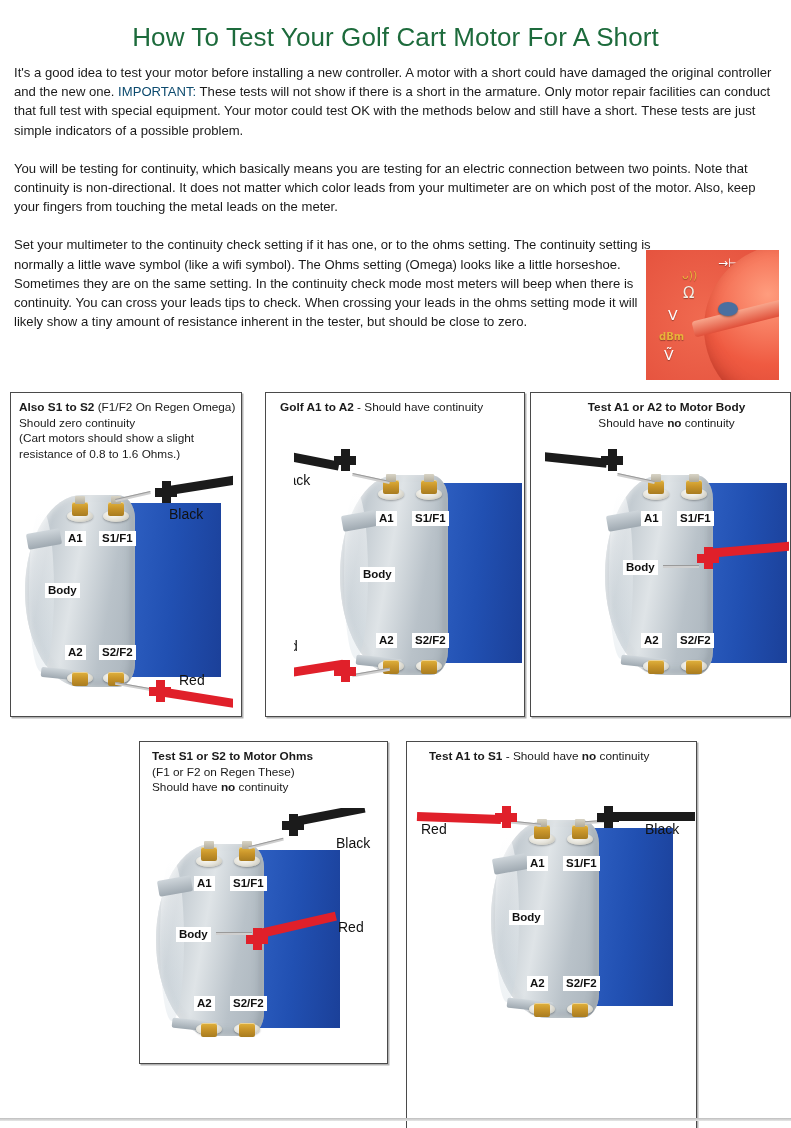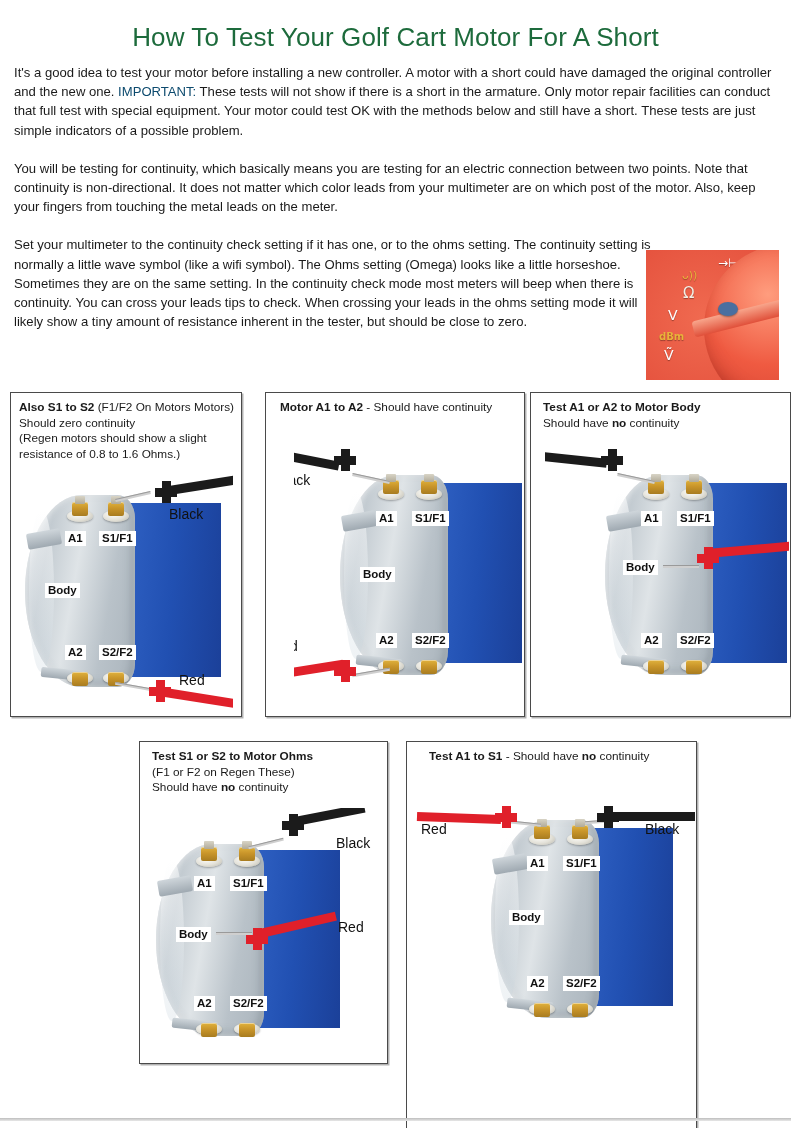--- a/index.html
+++ b/index.html
@@ -231,23 +231,23 @@
     <div class="sym dcv">V</div>
     <div class="sym dbm">dBm</div>
     <div class="sym acv">Ṽ</div>
     <div class="knob"></div>
     <div class="pointer"></div>
     <div class="knob-dot"></div>
   </div>
 
   <div class="panel" id="panel1">
     <div class="panel-head">
-      <b>Also S1 to S2</b><span class="sub"> (F1/F2 On Motors Motors)</span><br>
+      <b>Also S1 to S2</b><span class="sub"> (F1/F2 On Regen Omega)</span><br>
       <span>Should zero continuity</span><br>
-      <span>(Regen motors should show a slight</span><br>
+      <span>(Cart motors should show a slight</span><br>
       <span>resistance of 0.8 to 1.6 Ohms.)</span>
     </div>
 
     <div class="photo" style="left:8px; top:80px; width:214px; height:238px;">
       <div class="motor" style="left:0; top:0; width:214px; height:238px;">
         <div class="bluebody" style="left:92px; top:30px; width:110px; height:174px;"></div>
         <div class="endbell" style="left:6px; top:22px; width:110px; height:192px;"></div>
         <div class="tab" style="left:8px; top:58px; width:34px; height:16px; transform:rotate(-10deg);"></div>
         <div class="tab" style="left:22px; top:196px; width:44px; height:10px; transform:rotate(6deg);"></div>
 
@@ -296,21 +296,21 @@
           <div class="hbar" style="left:0; top:7px;"></div>
           <div class="vbar" style="left:7px; top:0;"></div>
         </div>
       </div>
       <div class="probe-label" style="left:160px; top:200px;">Red</div>
     </div>
   </div>
 
   <div class="panel" id="panel2">
     <div class="panel-head" style="padding-left:14px;">
-      <b>Motor A1 to A2</b><span class="sub">  - Should have continuity</span>
+      <b>Golf A1 to A2</b><span class="sub">  - Should have continuity</span>
     </div>
 
     <div class="photo" style="left:28px; top:48px; width:228px; height:268px;">
       <div class="motor" style="left:40px; top:14px; width:188px; height:250px;">
         <div class="bluebody" style="left:88px; top:28px; width:100px; height:180px;"></div>
         <div class="endbell" style="left:6px; top:20px; width:108px; height:200px;"></div>
         <div class="tab" style="left:8px; top:58px; width:34px; height:16px; transform:rotate(-10deg);"></div>
         <div class="tab" style="left:22px; top:202px; width:46px; height:10px; transform:rotate(6deg);"></div>
 
         <div class="post" style="left:44px; top:24px; width:26px; height:22px;">
@@ -356,21 +356,21 @@
         <div class="cross" style="left:62px; top:3px;">
           <div class="hbar" style="left:0; top:7px;"></div>
           <div class="vbar" style="left:7px; top:0;"></div>
         </div>
       </div>
       <div class="probe-label" style="left:-22px; top:198px;">Red</div>
     </div>
   </div>
 
   <div class="panel" id="panel3">
-    <div class="panel-head" style="padding-left:12px;">
+    <div class="panel-head" style="padding-left:12px;text-align:center;">
       <b>Test A1 or A2 to Motor Body</b><br>
       <span>Should have </span><b>no</b><span> continuity</span>
     </div>
 
     <div class="photo" style="left:14px; top:48px; width:244px; height:268px;">
       <div class="motor" style="left:54px; top:14px; width:188px; height:250px;">
         <div class="bluebody" style="left:88px; top:28px; width:100px; height:180px;"></div>
         <div class="endbell" style="left:6px; top:20px; width:108px; height:200px;"></div>
         <div class="tab" style="left:8px; top:58px; width:34px; height:16px; transform:rotate(-10deg);"></div>
         <div class="tab" style="left:22px; top:202px; width:46px; height:10px; transform:rotate(6deg);"></div>

